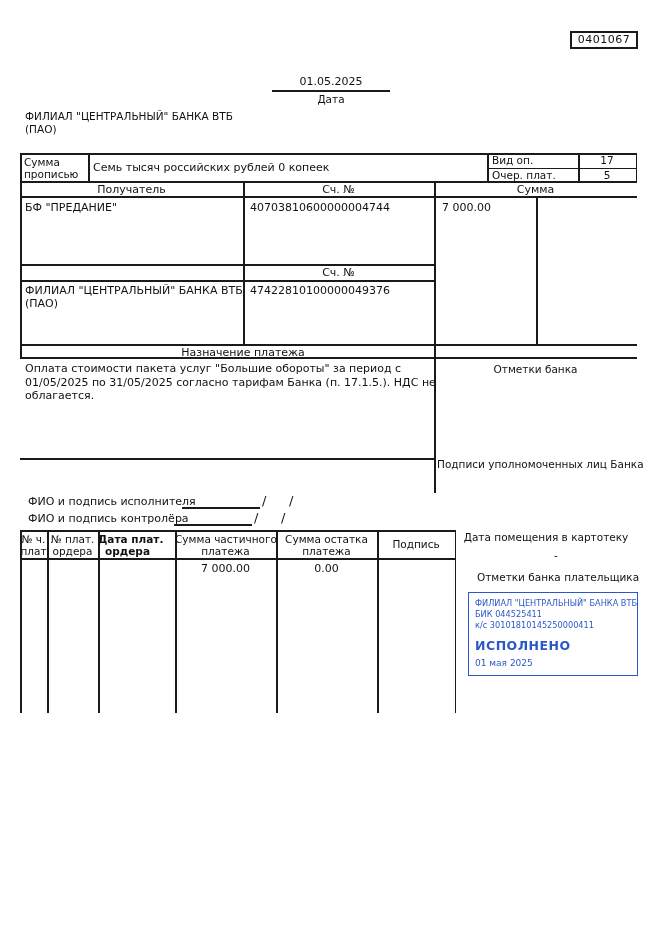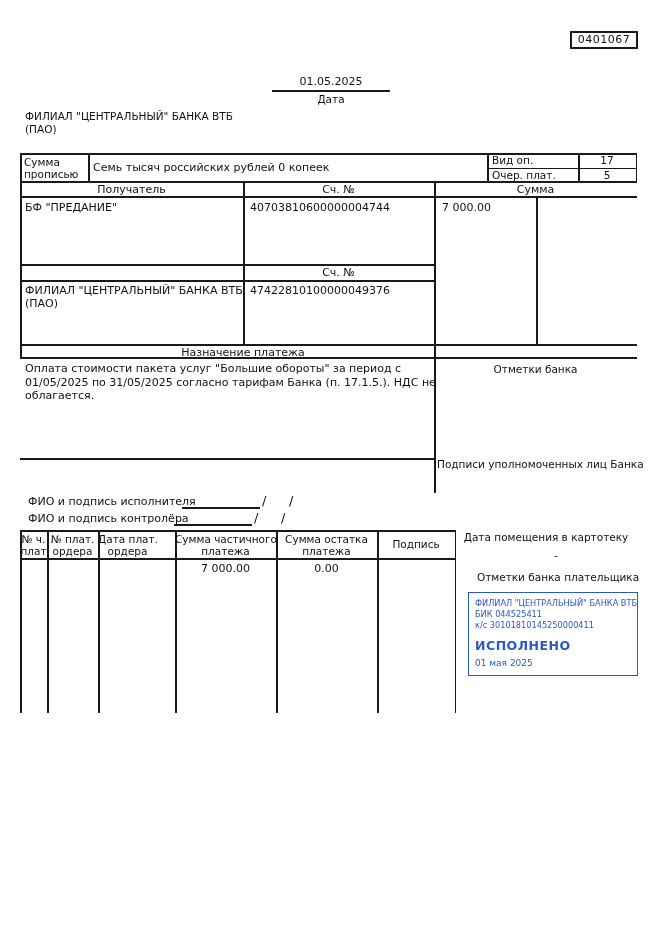--- a/index.html
+++ b/index.html
@@ -120,21 +120,21 @@
   <div class="vl" style="left:454.5px;top:530px;width:1.5px;height:183px;"></div>
 
   <div class="t ctr small" style="left:20px;top:533px;width:27px;line-height:12px;">
       <div>№ ч.</div>
       <div>плат</div>
     </div>
   <div class="t ctr small" style="left:47px;top:533px;width:51px;line-height:12px;">
       <div>№ плат.</div>
       <div>ордера</div>
     </div>
-  <div class="t ctr small" style="left:98px;top:533px;width:59px;line-height:12px;">
+  <div class="t ctr small" style="left:98px;top:533px;width:59px;line-height:12px;font-weight:bold;">
       <div>Дата плат.</div>
       <div>ордера</div>
     </div>
   <div class="t ctr small" style="left:175px;top:533px;width:101px;line-height:12px;">
       <div>Сумма частичного</div>
       <div>платежа</div>
     </div>
   <div class="t ctr small" style="left:276px;top:533px;width:101px;line-height:12px;">
       <div>Сумма остатка</div>
       <div>платежа</div>

